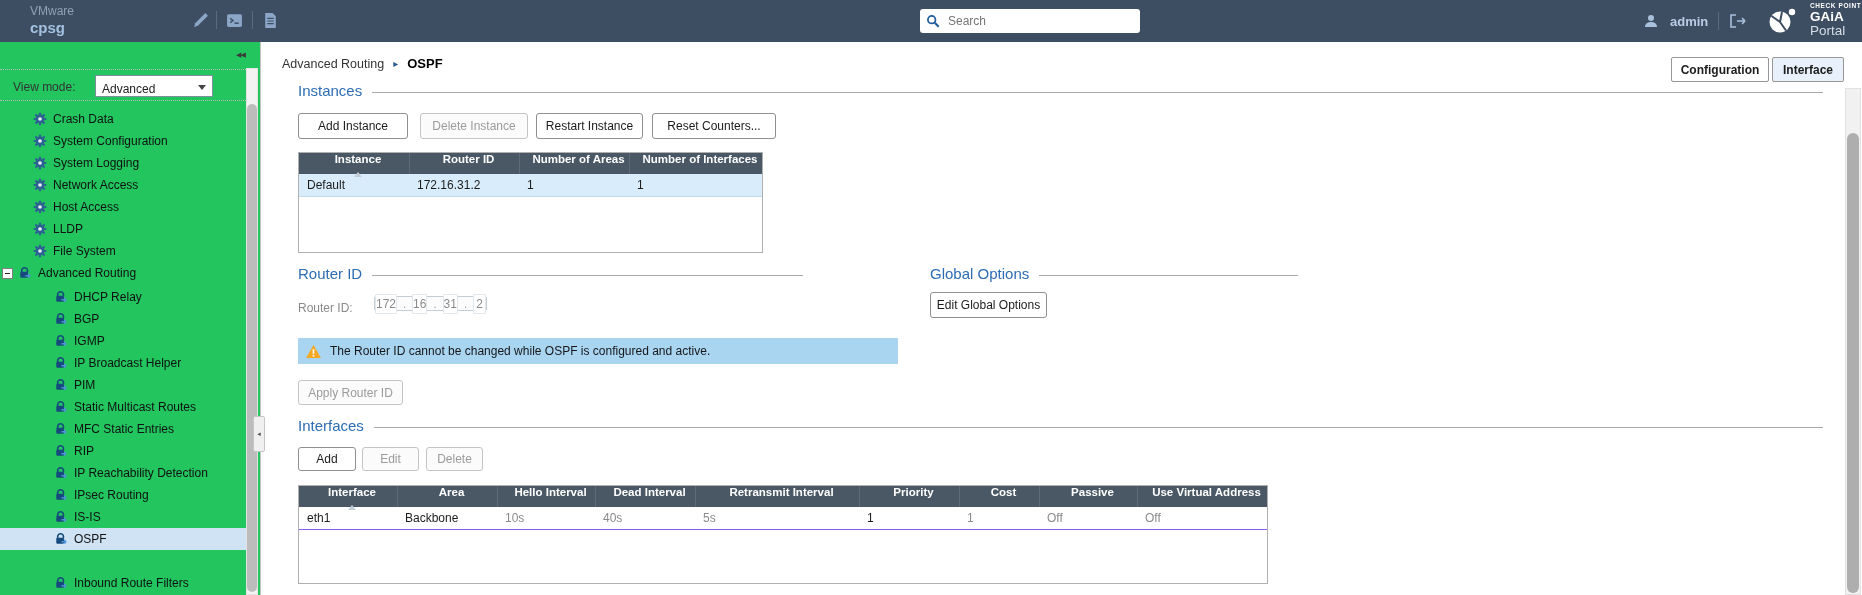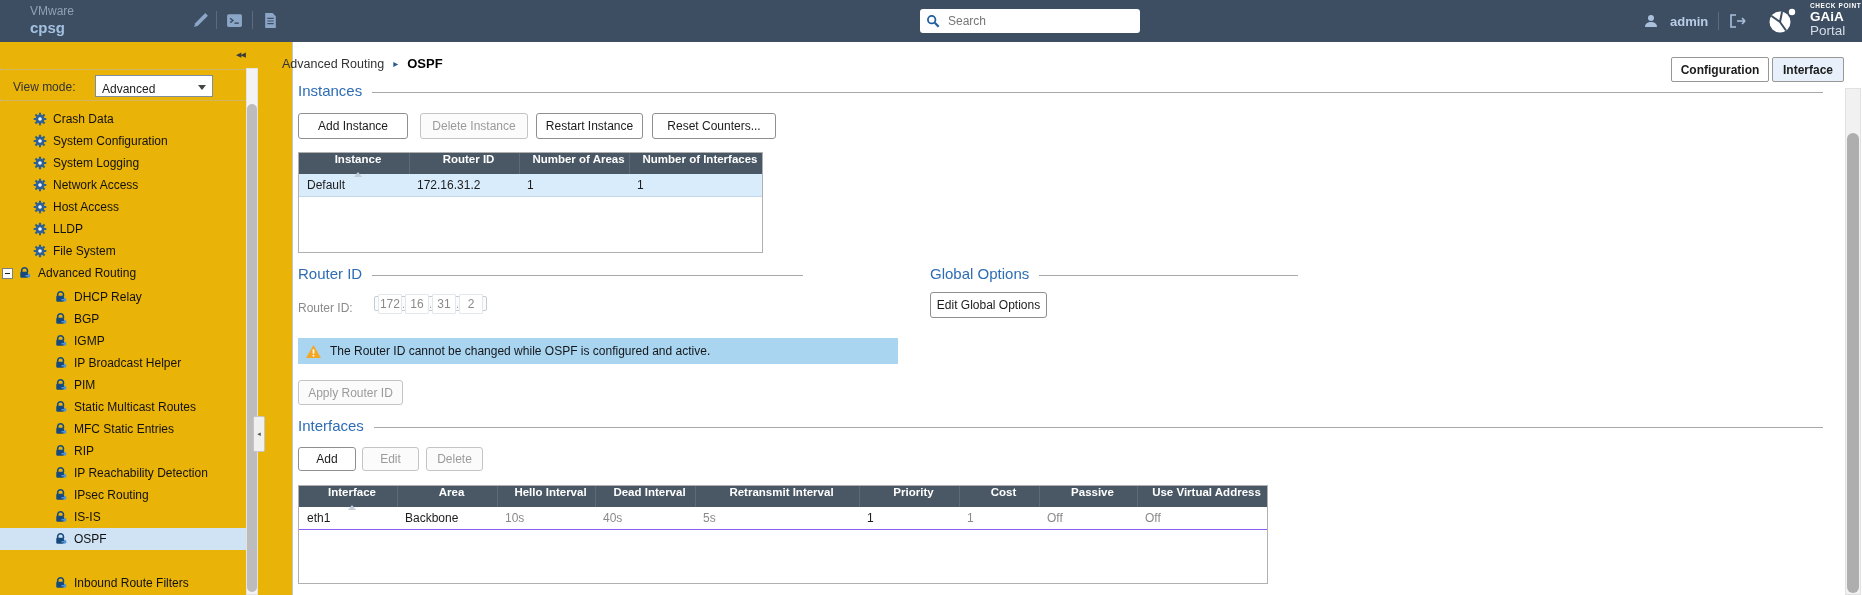--- a/index.html
+++ b/index.html
@@ -18,21 +18,21 @@
   .searchbox input{border:none;outline:none;flex:1;margin-left:6px;font-size:12px;color:#333;
                    font-family:inherit;background:transparent;}
   .userwrap{position:absolute;left:1643px;top:0;height:42px;display:flex;align-items:center;}
   .username{color:#b9cde6;font-weight:bold;font-size:13px;margin-left:5px;cursor:pointer;}
   .cp-texts{line-height:1.05;margin-left:7px;}
   .cp-small{color:#fff;font-size:6.5px;letter-spacing:.6px;font-weight:bold;}
   .cp-main{color:#fff;font-size:13.5px;}
   .cp-main b{font-weight:bold;}
   .cp-main .pt{color:#d4dde8;font-weight:normal;}
   
-  .sidebar{position:absolute;left:0;top:42px;width:293px;height:553px;background:#eab308;
+  .sidebar{position:absolute;left:0;top:42px;width:261px;height:553px;background:#22c55e;
            border-right:1px solid #c4c4c4;box-sizing:border-box;}
   .collapse-btn{position:absolute;left:236px;top:9px;font-size:7px;color:#3a3a3a;letter-spacing:-1px;cursor:pointer;}
   .dotline{position:absolute;left:0;width:246px;border-top:1px dotted #b9b9b9;}
   .vm-label{position:absolute;left:13px;top:38px;color:#333;}
   .vm-select{position:absolute;left:95px;top:33px;width:118px;height:22px;border:1px solid #7f8e9d;background:#fff;
              display:flex;align-items:flex-end;box-sizing:border-box;padding-left:6px;cursor:pointer;}
   .vm-caret{position:absolute;right:6px;top:9px;width:0;height:0;border-left:4px solid transparent;
             border-right:4px solid transparent;border-top:5px solid #444;}
   .nav-item{position:absolute;left:0;width:246px;height:22px;display:flex;align-items:center;
             color:#111;cursor:pointer;box-sizing:border-box;padding-left:33px;white-space:nowrap;}
@@ -69,21 +69,21 @@
   .th{color:#fff;font-weight:bold;font-size:11.5px;padding-left:8px;box-sizing:border-box;display:flex;
       align-items:center;gap:7px;border-left:1px solid #5d6b79;cursor:pointer;white-space:nowrap;flex-direction:column;}
   .th:first-child{border-left:none;}
   .sortup{width:0;height:0;border-left:4px solid transparent;border-right:4px solid transparent;
           border-bottom:5px solid #c3cdd7;}
   .trow{display:flex;height:22px;align-items:center;font-size:12px;cursor:pointer;}
   .td{padding-left:8px;box-sizing:border-box;white-space:nowrap;}
   .mut{color:#8a8a8a;}
   .rid-label{position:absolute;left:298px;top:301px;color:#8a8a8a;}
   .ipctl{position:absolute;left:374px;top:296px;width:113px;height:15px;border:1px solid #c5ccd4;background:#fcfcfc;
-         border-radius:2px;display:flex;align-items:center;justify-content:center;box-sizing:border-box;gap:0;}
+         border-radius:2px;display:flex;align-items:center;justify-content:center;box-sizing:border-box;gap:6px;}
   .oct{color:#8a8a8a;width:22px;text-align:center;background:#fff;border:1px solid #e2e7ec;border-radius:1px;
        font-size:12px;line-height:18px;}
   .oct-dot{color:#9a9a9a;font-size:11px;}
   .banner{position:absolute;left:298px;top:338px;width:600px;height:26px;background:#A9D5F1;display:flex;
           align-items:center;box-sizing:border-box;padding-left:8px;}
   .banner .msg{margin-left:9px;color:#15171a;}
   .pg-track{position:absolute;left:1845px;top:88px;width:16px;height:507px;background:#f1f1f1;
             border:1px solid #e1e1e1;box-sizing:border-box;cursor:pointer;}
   .pg-thumb{position:absolute;left:1847px;top:133px;width:12px;height:460px;background:#aeaeae;border-radius:6px;cursor:pointer;}
 </style>

